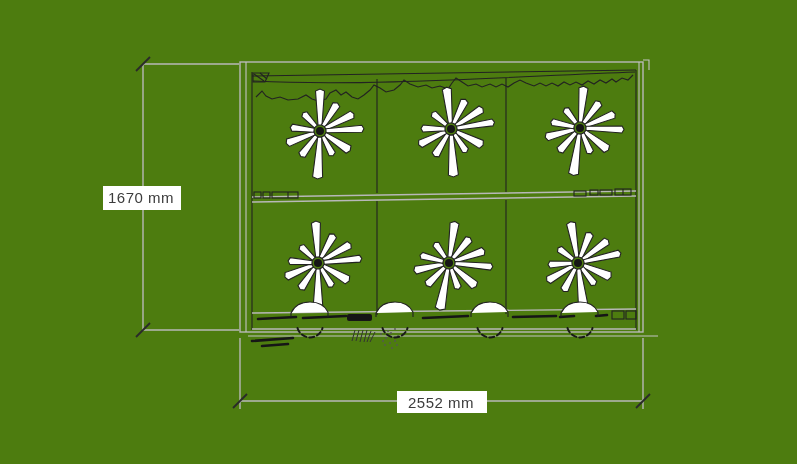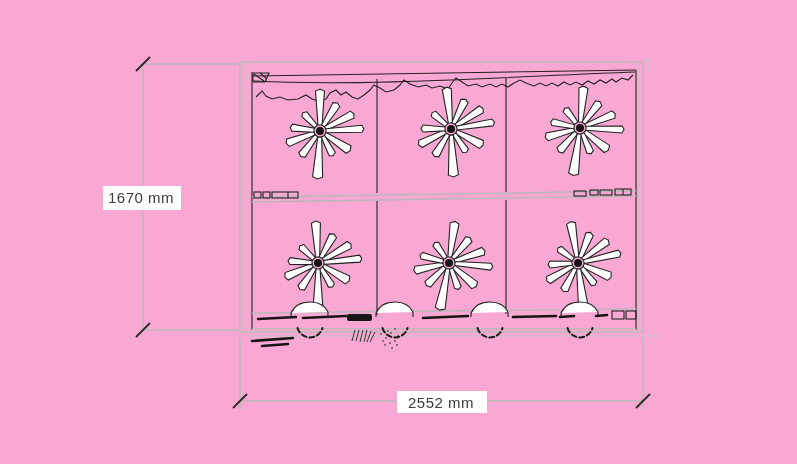--- a/index.html
+++ b/index.html
@@ -1,17 +1,17 @@
 <!DOCTYPE html>
 <html><head>
 <meta charset="utf-8">
 <style>
   html,body{margin:0;padding:0;background:#ffffff;}
   .stage{
-    position:relative;width:797px;height:464px;background:#f9a8d4;overflow:hidden;
+    position:relative;width:797px;height:464px;background:#4d7c0f;overflow:hidden;
     font-family:"Liberation Sans", sans-serif;
   }
   svg{display:block;}
   text.dim-label{
     font-family:"Liberation Sans", sans-serif;
     font-size:15px;
     fill:#3c3c3c;
     letter-spacing:.5px;
   }
   .gray{stroke:#b8b8b8;stroke-width:1.4;fill:none;}

